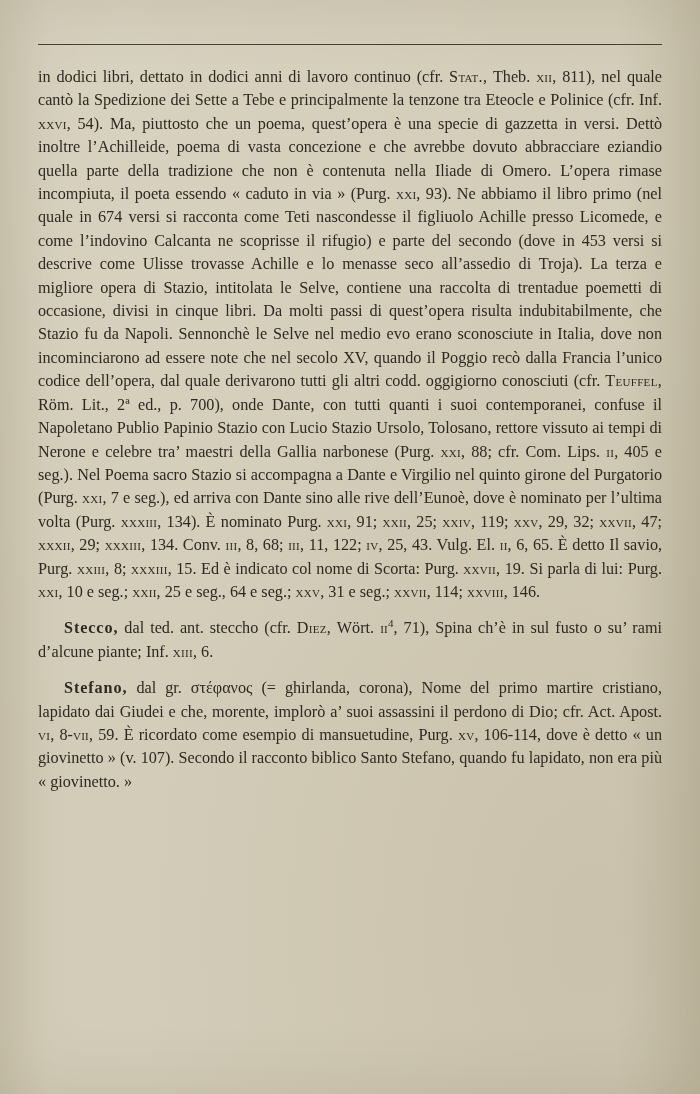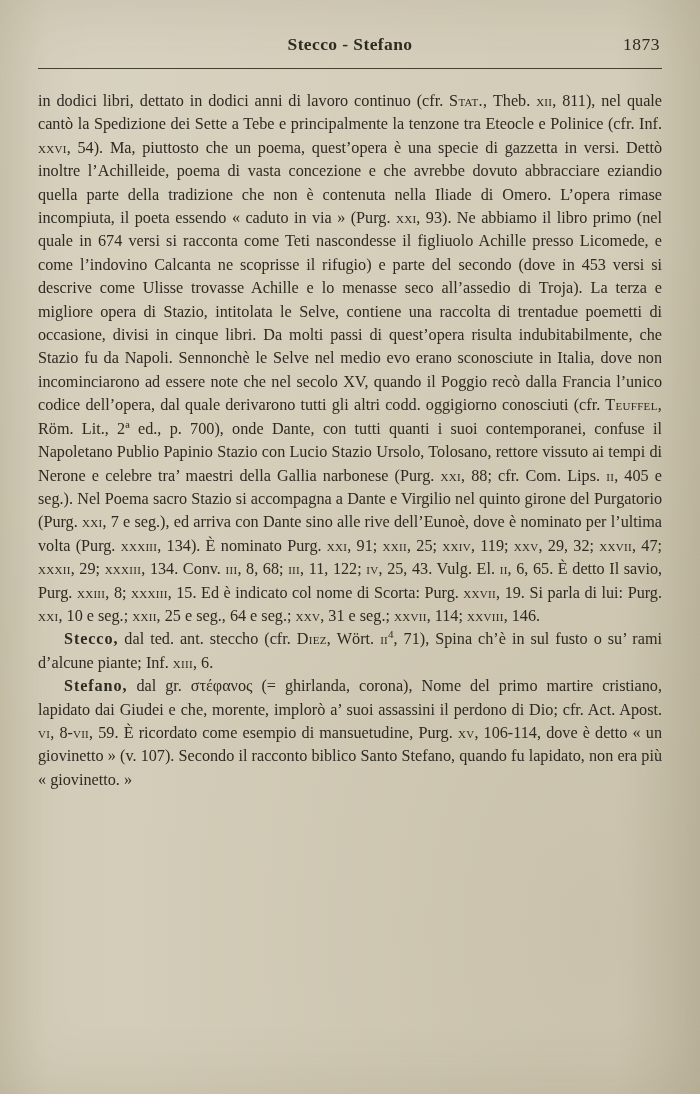--- a/index.html
+++ b/index.html
@@ -26,35 +26,31 @@
   }
   .page-number{position:absolute;right:2px;top:0;font-size:17.5px;letter-spacing:0.5px;}
   .header-rule{border:0;border-top:1.6px solid #46402f;margin:10px 0 0 0;}
   .body-text{
     margin-top:21px;
     font-size:16.2px;line-height:23.4px;
     text-align:justify;
     hyphens:auto;-webkit-hyphens:auto;
   }
   p.para{margin:0;}
-  p.para + p.para{}
+  p.para + p.para{margin-top:13px;}
   p.para.indent{text-indent:26px;}
   .seg-n{}
   .seg-i{}
   .seg-sc{font-variant:small-caps;letter-spacing:0.3px;}
   .seg-b{font-weight:bold;letter-spacing:0.9px;}
   .seg-sup{vertical-align:super;font-size:68%;line-height:0;}
 </style>
 </head>
 <body>
 
 <div class="page">
-  <header class="running-header">
-    <div class="header-title">Stecco - Stefano</div>
-    <div class="page-number">1873</div>
-  </header>
   <hr class="header-rule">
   <main class="body-text">
       <p class="para"><span class="seg-n">in dodici libri, dettato in dodici anni di lavoro continuo (cfr. </span><span class="seg-sc">Stat.,</span><span class="seg-n"> </span><span class="seg-i">Theb.</span><span class="seg-n"> </span><span class="seg-sc">xii</span><span class="seg-n">, 811), nel quale cantò la Spedizione dei Sette a Tebe e principalmente la tenzone tra Eteocle e Polinice (cfr. </span><span class="seg-i">Inf.</span><span class="seg-n"> </span><span class="seg-sc">xxvi</span><span class="seg-n">, 54). Ma, piuttosto che un poema, quest’opera è una specie di gazzetta in versi. Dettò inoltre l’</span><span class="seg-i">Achilleide,</span><span class="seg-n"> poema di vasta concezione e che avrebbe dovuto abbracciare eziandio quella parte della tradizione che non è contenuta nella Iliade di Omero. L’opera rimase incompiuta, il poeta essendo « caduto in via » (</span><span class="seg-i">Purg.</span><span class="seg-n"> </span><span class="seg-sc">xxi</span><span class="seg-n">, 93). Ne abbiamo il libro primo (nel quale in 674 versi si racconta come Teti nascondesse il figliuolo Achille presso Licomede, e come l’indovino Calcanta ne scoprisse il rifugio) e parte del secondo (dove in 453 versi si descrive come Ulisse trovasse Achille e lo menasse seco all’assedio di Troja). La terza e migliore opera di Stazio, intitolata le </span><span class="seg-i">Selve,</span><span class="seg-n"> contiene una raccolta di trentadue poemetti di occasione, divisi in cinque libri. Da molti passi di quest’opera risulta indubitabilmente, che Stazio fu da Napoli. Sennonchè le </span><span class="seg-i">Selve</span><span class="seg-n"> nel medio evo erano sconosciute in Italia, dove non incominciarono ad essere note che nel secolo XV, quando il Poggio recò dalla Francia l’unico codice dell’opera, dal quale derivarono tutti gli altri codd. oggigiorno conosciuti (cfr. </span><span class="seg-sc">Teuffel,</span><span class="seg-n"> </span><span class="seg-i">Röm. Lit.,</span><span class="seg-n"> 2ª ed., p. 700), onde Dante, con tutti quanti i suoi contemporanei, confuse il Napoletano Publio Papinio Stazio con Lucio Stazio Ursolo, Tolosano, rettore vissuto ai tempi di Nerone e celebre tra’ maestri della Gallia narbonese (</span><span class="seg-i">Purg.</span><span class="seg-n"> </span><span class="seg-sc">xxi</span><span class="seg-n">, 88; cfr. </span><span class="seg-i">Com. Lips.</span><span class="seg-n"> </span><span class="seg-sc">ii</span><span class="seg-n">, 405 e seg.). Nel </span><span class="seg-i">Poema sacro</span><span class="seg-n"> Stazio si accompagna a Dante e Virgilio nel quinto girone del Purgatorio (</span><span class="seg-i">Purg.</span><span class="seg-n"> </span><span class="seg-sc">xxi</span><span class="seg-n">, 7 e seg.), ed arriva con Dante sino alle rive dell’Eunoè, dove è nominato per l’ultima volta (</span><span class="seg-i">Purg.</span><span class="seg-n"> </span><span class="seg-sc">xxxiii</span><span class="seg-n">, 134). È nominato </span><span class="seg-i">Purg.</span><span class="seg-n"> </span><span class="seg-sc">xxi</span><span class="seg-n">, 91; </span><span class="seg-sc">xxii</span><span class="seg-n">, 25; </span><span class="seg-sc">xxiv</span><span class="seg-n">, 119; </span><span class="seg-sc">xxv</span><span class="seg-n">, 29, 32; </span><span class="seg-sc">xxvii</span><span class="seg-n">, 47; </span><span class="seg-sc">xxxii</span><span class="seg-n">, 29; </span><span class="seg-sc">xxxiii</span><span class="seg-n">, 134. </span><span class="seg-i">Conv.</span><span class="seg-n"> </span><span class="seg-sc">iii</span><span class="seg-n">, 8, 68; </span><span class="seg-sc">iii</span><span class="seg-n">, 11, 122; </span><span class="seg-sc">iv</span><span class="seg-n">, 25, 43. </span><span class="seg-i">Vulg. El.</span><span class="seg-n"> </span><span class="seg-sc">ii</span><span class="seg-n">, 6, 65. È detto Il savio, </span><span class="seg-i">Purg.</span><span class="seg-n"> </span><span class="seg-sc">xxiii</span><span class="seg-n">, 8; </span><span class="seg-sc">xxxiii</span><span class="seg-n">, 15. Ed è indicato col nome di Scorta: </span><span class="seg-i">Purg.</span><span class="seg-n"> </span><span class="seg-sc">xxvii</span><span class="seg-n">, 19. Si parla di lui: </span><span class="seg-i">Purg.</span><span class="seg-n"> </span><span class="seg-sc">xxi</span><span class="seg-n">, 10 e seg.; </span><span class="seg-sc">xxii</span><span class="seg-n">, 25 e seg., 64 e seg.; </span><span class="seg-sc">xxv</span><span class="seg-n">, 31 e seg.; </span><span class="seg-sc">xxvii</span><span class="seg-n">, 114; </span><span class="seg-sc">xxviii</span><span class="seg-n">, 146.</span></p>
       <p class="para indent"><span class="seg-b">Stecco,</span><span class="seg-n"> dal ted. ant. </span><span class="seg-i">steccho</span><span class="seg-n"> (cfr. </span><span class="seg-sc">Diez,</span><span class="seg-n"> </span><span class="seg-i">Wört.</span><span class="seg-n"> </span><span class="seg-sc">ii</span><span class="seg-sup">4</span><span class="seg-n">, 71), Spina ch’è in sul fusto o su’ rami d’alcune piante; </span><span class="seg-i">Inf.</span><span class="seg-n"> </span><span class="seg-sc">xiii</span><span class="seg-n">, 6.</span></p>
       <p class="para indent"><span class="seg-b">Stefano,</span><span class="seg-n"> dal gr. στέφανος (= ghirlanda, corona), Nome del primo martire cristiano, lapidato dai Giudei e che, morente, implorò a’ suoi assassini il perdono di Dio; cfr. </span><span class="seg-i">Act. Apost.</span><span class="seg-n"> </span><span class="seg-sc">vi</span><span class="seg-n">, 8-</span><span class="seg-sc">vii</span><span class="seg-n">, 59. È ricordato come esempio di mansuetudine, </span><span class="seg-i">Purg.</span><span class="seg-n"> </span><span class="seg-sc">xv</span><span class="seg-n">, 106-114, dove è detto « un giovinetto » (v. 107). Secondo il racconto biblico Santo Stefano, quando fu lapidato, non era più « giovinetto. »</span></p>
     </main>
 </div>
 
 </body></html>

